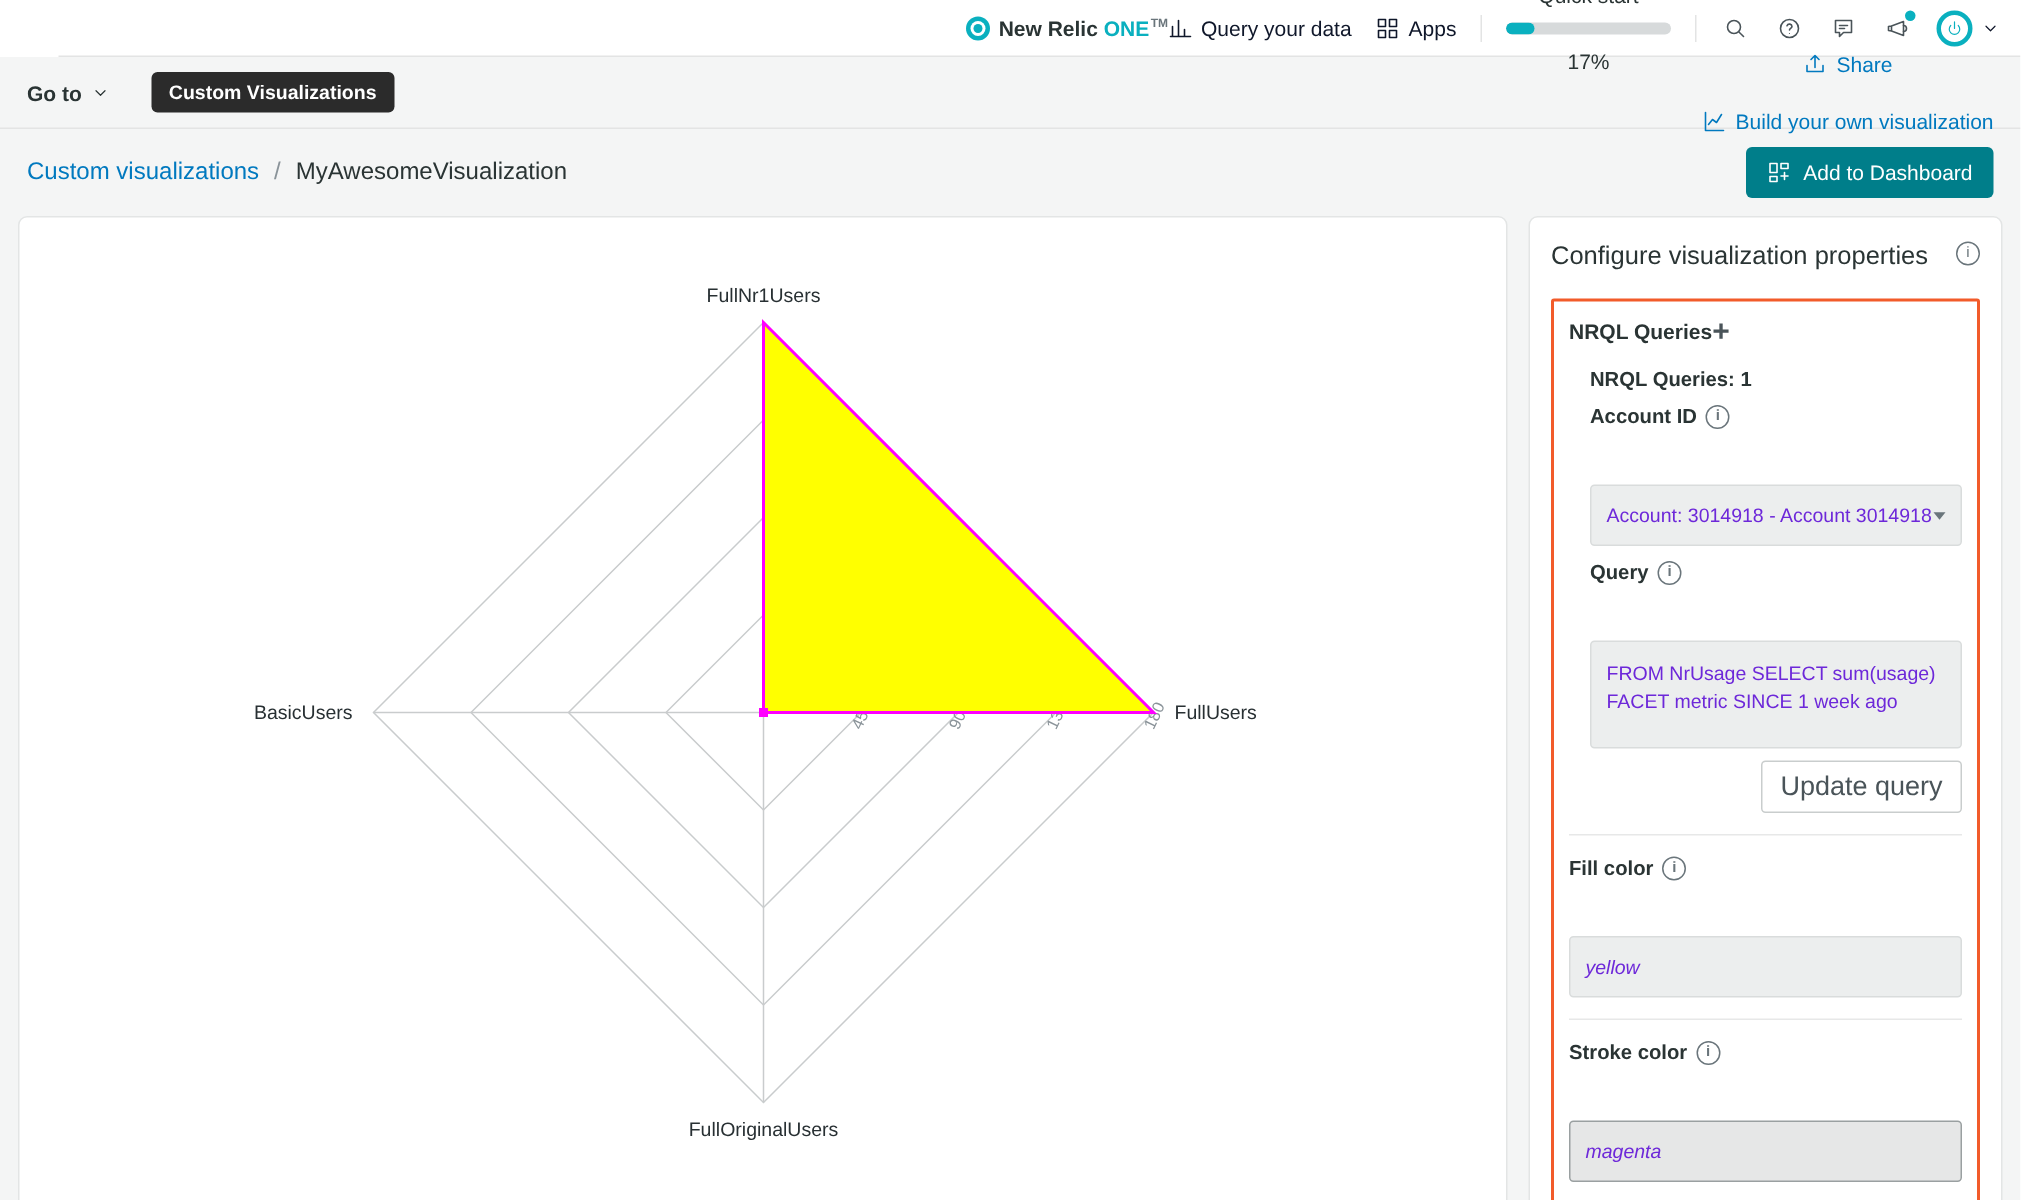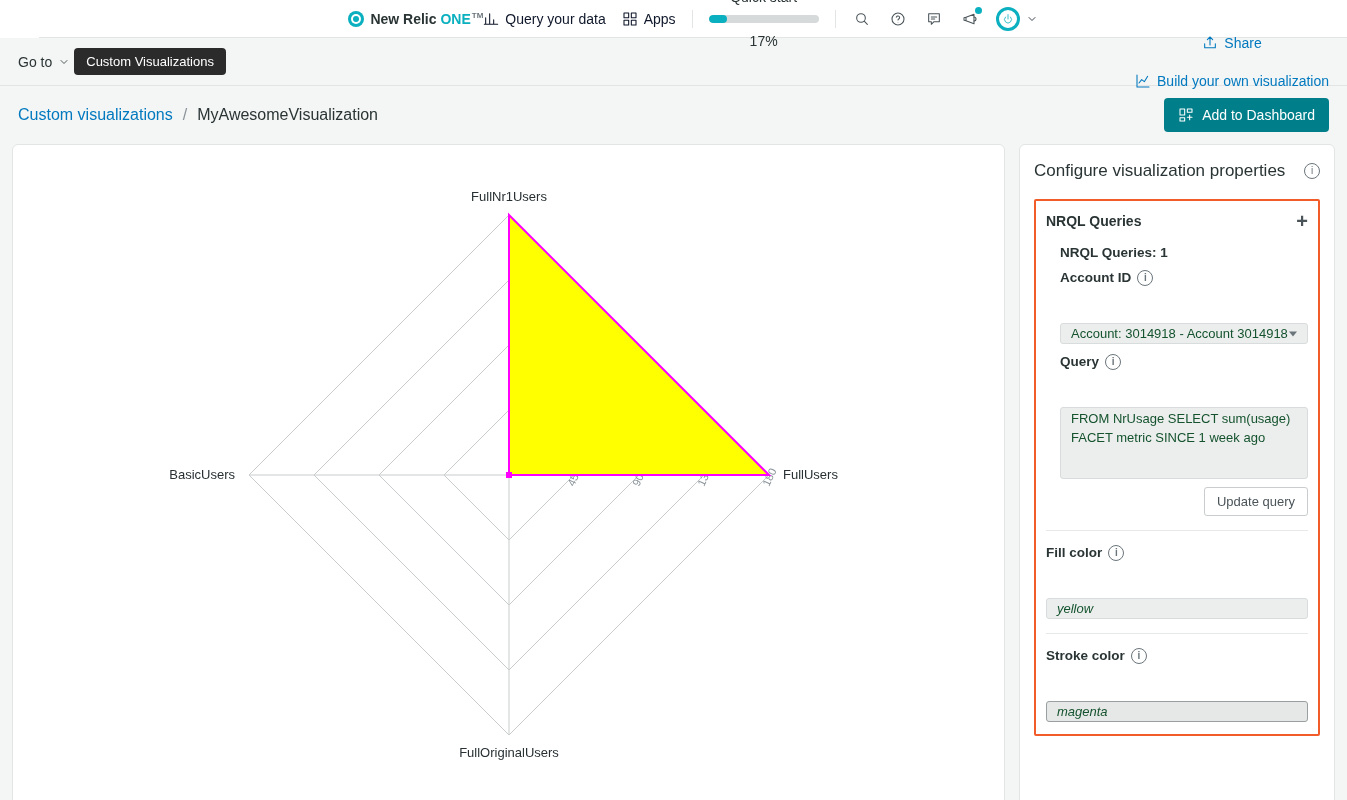--- a/index.html
+++ b/index.html
@@ -9,41 +9,41 @@
     --panel-border:#e3e5e5;
     --link:#0079bf;
     --teal:#007e8a;
     --bg:#f4f5f5;
     --chip-bg:#2b2b2b;
     --progress-track:#d7dadb;
   }
   *{box-sizing:border-box;font-family:-apple-system,BlinkMacSystemFont,"Segoe UI",Helvetica,Arial,sans-serif;}
   body{margin:0;background:#fff;color:var(--text);font-size:14px;}
   
-  .topnav{height:38px;border-bottom:1px solid var(--border);display:flex;align-items:center;padding:0 14px;justify-content:center;margin-left:39px;}
+  .topnav{height:38px;border-bottom:1px solid var(--border);display:flex;align-items:center;padding:0 14px;justify-content:flex-end;margin-left:39px;}
   .brand{display:flex;align-items:center;gap:6px;font-weight:600;}
   .brand-logo{width:16px;height:16px;border-radius:50%;background:#0ab0bf;display:inline-block;position:relative;}
   .brand-logo::after{content:"";position:absolute;inset:3px;border-radius:50%;background:#fff;}
   .brand-logo::before{content:"";position:absolute;left:5px;top:5px;width:6px;height:6px;border-radius:50%;background:#0ab0bf;z-index:2;}
   .brand .one{color:#0ab0bf;font-weight:700;}
   .brand .tm{font-size:8px;vertical-align:super;color:#6a757b;margin-left:1px;}
   .topnav-right{display:flex;align-items:center;gap:16px;}
   .tn-item{display:flex;align-items:center;gap:6px;color:#0f172a;cursor:pointer;}
   .tn-sep{width:1px;height:18px;background:var(--border);}
   .progress-wrap{display:flex;align-items:center;gap:10px;flex-direction:column;}
   .progress{width:110px;height:8px;border-radius:5px;background:var(--progress-track);overflow:hidden;}
   .progress .fill{height:100%;width:17%;background:#0ab0bf;border-radius:5px;}
   .icon-btn{width:20px;height:20px;display:flex;align-items:center;justify-content:center;cursor:pointer;color:#4a5459;}
   .avatar{width:24px;height:24px;border-radius:50%;border:3px solid #0ab0bf;display:flex;align-items:center;justify-content:center;color:#0ab0bf;}
   .notif-dot{position:absolute;top:-2px;right:-2px;width:7px;height:7px;border-radius:50%;background:#0ab0bf;}
   .icon-wrap{position:relative;}
 
   
   .subnav{height:48px;background:var(--bg);border-bottom:1px solid var(--border);display:flex;align-items:center;justify-content:space-between;padding:0 18px;}
-  .subnav-left{display:flex;align-items:center;gap:4px;}
+  .subnav-left{display:flex;align-items:center;gap:28px;font-weight:bold;}
   .goto{display:flex;align-items:center;gap:6px;cursor:pointer;color:#2a3434;}
   .chip{background:#2b2b2b;color:#fff;padding:6px 12px;border-radius:4px;font-size:13px;}
   .subnav-right{display:flex;align-items:center;gap:22px;flex-direction:column;}
   .link-action{color:var(--link);display:flex;align-items:center;gap:6px;cursor:pointer;}
 
   
   .crumb-row{background:var(--bg);padding:12px 18px;display:flex;align-items:center;justify-content:space-between;}
   .crumbs{display:flex;align-items:center;gap:10px;font-size:16px;}
   .crumbs a{color:var(--link);text-decoration:none;}
   .crumbs .sep{color:#8a9399;}
@@ -53,34 +53,34 @@
   .workspace{display:flex;gap:14px;padding:0 12px 12px;background:var(--bg);align-items:stretch;min-height:690px;}
   .canvas{flex:1;background:#fff;border:1px solid var(--panel-border);border-radius:6px;position:relative;padding:20px;}
   .canvas svg{display:block;margin:0 auto;}
   .axis-label{font-size:13px;fill:#283033;}
   .tick-label{font-size:11px;fill:#8a9399;}
   .radar-line{stroke:#c9cccd;stroke-width:1;fill:none;}
   .radar-ring{stroke:#c9cccd;stroke-width:1;fill:none;}
 
   
   .side{width:316px;background:#fff;border:1px solid var(--panel-border);border-radius:6px;padding:16px 14px;}
-  .side h3{margin:0 0 18px;font-size:17px;font-weight:500;display:flex;justify-content:space-between;align-items:center;}
+  .side h3{margin:0 0 18px;font-size:17px;font-weight:500;display:flex;justify-content:space-between;align-items:flex-start;}
   .info-circ{width:16px;height:16px;border:1.4px solid #6a757b;border-radius:50%;display:inline-flex;align-items:center;justify-content:center;font-size:10px;color:#6a757b;line-height:1;}
   .group{border:2px solid #f25b2a;border-radius:2px;padding:10px 10px 12px;}
-  .group-hd{display:flex;justify-content:space-between;align-items:center;font-weight:600;margin-bottom:14px;}
+  .group-hd{display:flex;justify-content:flex-start;align-items:center;font-weight:600;margin-bottom:14px;}
   .plus{font-size:20px;line-height:1;color:#4a5459;cursor:pointer;}
   .subhd{font-weight:700;margin:4px 0 10px 14px;font-size:13.5px;}
   .label-row{display:flex;align-items:flex-start;gap:6px;font-size:13.5px;margin:10px 0 6px 14px;font-weight:600;}
   .label-row.nested{margin-left:14px;}
   .label-row.root{margin-left:0;}
-  .select, .textarea, .textinput{width:calc(100% - 14px);margin-left:14px;background:#eceeee;border:1px solid #d9dcdc;border-radius:3px;padding:2px 10px;font-size:13px;color:#14532d;position:relative;cursor:pointer;margin-top:37px;}
+  .select, .textarea, .textinput{width:calc(100% - 14px);margin-left:14px;background:#eceeee;border:1px solid #d9dcdc;border-radius:3px;padding:12px 10px;font-size:13px;color:#6d28d9;position:relative;cursor:pointer;margin-top:37px;}
   .select.full, .textinput.full{width:100%;margin-left:0;font-style:italic;}
   .select::after{content:"";position:absolute;right:10px;top:50%;width:0;height:0;border-left:4px solid transparent;border-right:4px solid transparent;border-top:5px solid #6a757b;transform:translateY(-50%);}
   .textarea{min-height:72px;line-height:1.45;cursor:text;}
-  .btn-outline{margin:8px 0 0 auto;display:block;border:1px solid #c9cdcd;background:#fff;color:#4a5459;border-radius:3px;padding:6px 12px;font-size:13px;cursor:pointer;}
+  .btn-outline{margin:8px 0 0 auto;display:block;border:1px solid #c9cdcd;background:#fff;color:#4a5459;border-radius:3px;padding:6px 12px;font-size:18px;cursor:pointer;}
   .divider{height:1px;background:#e7e8e8;margin:14px 0;}
   .textinput{cursor:text;background:#eceeee;}
   .textinput.active{background:#e6e7e7;border:1px solid #9aa0a1;}
   svg.ico{width:16px;height:16px;stroke:currentColor;fill:none;stroke-width:1.6;stroke-linecap:round;stroke-linejoin:round;}
 </style>
 </head>
 <body>
 
 <div class="topnav">
   <div class="brand">

